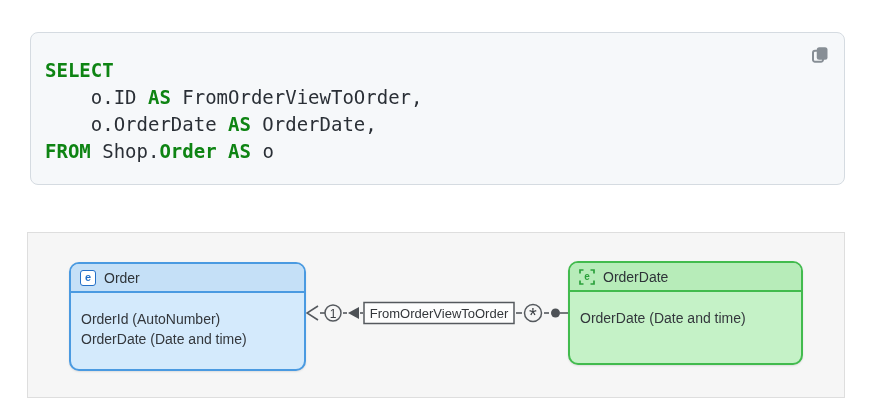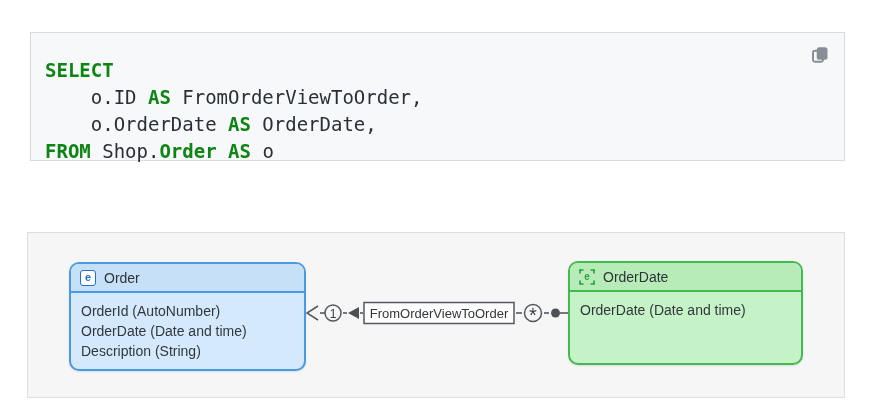--- a/index.html
+++ b/index.html
@@ -9,24 +9,24 @@
     background: #ffffff;
     font-family: "Liberation Sans", sans-serif;
     position: relative;
     overflow: hidden;
   }
 
   
   .code-block {
     position: absolute;
     left: 30px; top: 32px;
-    width: 815px; height: 129px;
+    width: 815px; height: 153px;
     background: #f6f8fa;
     border: 1px solid #d5dbe1;
-    border-radius: 0;
+    border-radius: 8px;
   }
   .code-block pre {
     margin: 0;
     padding: 24px 16px 0 14px;
     font-family: "DejaVu Sans Mono", "Liberation Mono", monospace;
     font-size: 19px;
     line-height: 27px;
     color: #2a2f36;
   }
   .code-line span { white-space: pre; }
@@ -56,21 +56,21 @@
     box-shadow: 0 1px 2px rgba(0,0,0,0.10);
   }
   .entity .entity-header {
     display: flex; align-items: center;
     height: 29px;
     padding-left: 9px;
     font-size: 14px;
     color: #2e3338;
   }
   .entity .entity-body {
-    padding: 8px 8px 0 10px;
+    padding: 16px 8px 0 10px;
     font-size: 14px;
     line-height: 20px;
     color: #33373c;
   }
 
   .entity-order {
     left: 41px; top: 29px;
     width: 237px; height: 109px;
     border: 2px solid #4a9ae1;
     background: #d4eafc;
@@ -148,21 +148,20 @@
 <div class="diagram-panel">
 
   <div class="entity entity-order">
     <div class="entity-header">
       <span class="e-icon-blue">e</span>
       <span class="title-gap">Order</span>
     </div>
     <div class="entity-body">
       <div>OrderId (AutoNumber)</div>
       <div>OrderDate (Date and time)</div>
-      <div>Description (String)</div>
     </div>
   </div>
 
   <svg class="connector-svg" viewBox="0 0 262 40">
 
     <path d="M12 13 L1 20 L12 27" fill="none" stroke="#55595e" stroke-width="1.6"></path>
     <path d="M14 20 h5" stroke="#55595e" stroke-width="1.6"></path>
 
     <circle cx="27" cy="20" r="8" fill="#f6f6f6" stroke="#55595e" stroke-width="1.5"></circle>
     <text x="27" y="24.5" font-size="12" text-anchor="middle" fill="#3a3e43">1</text>

